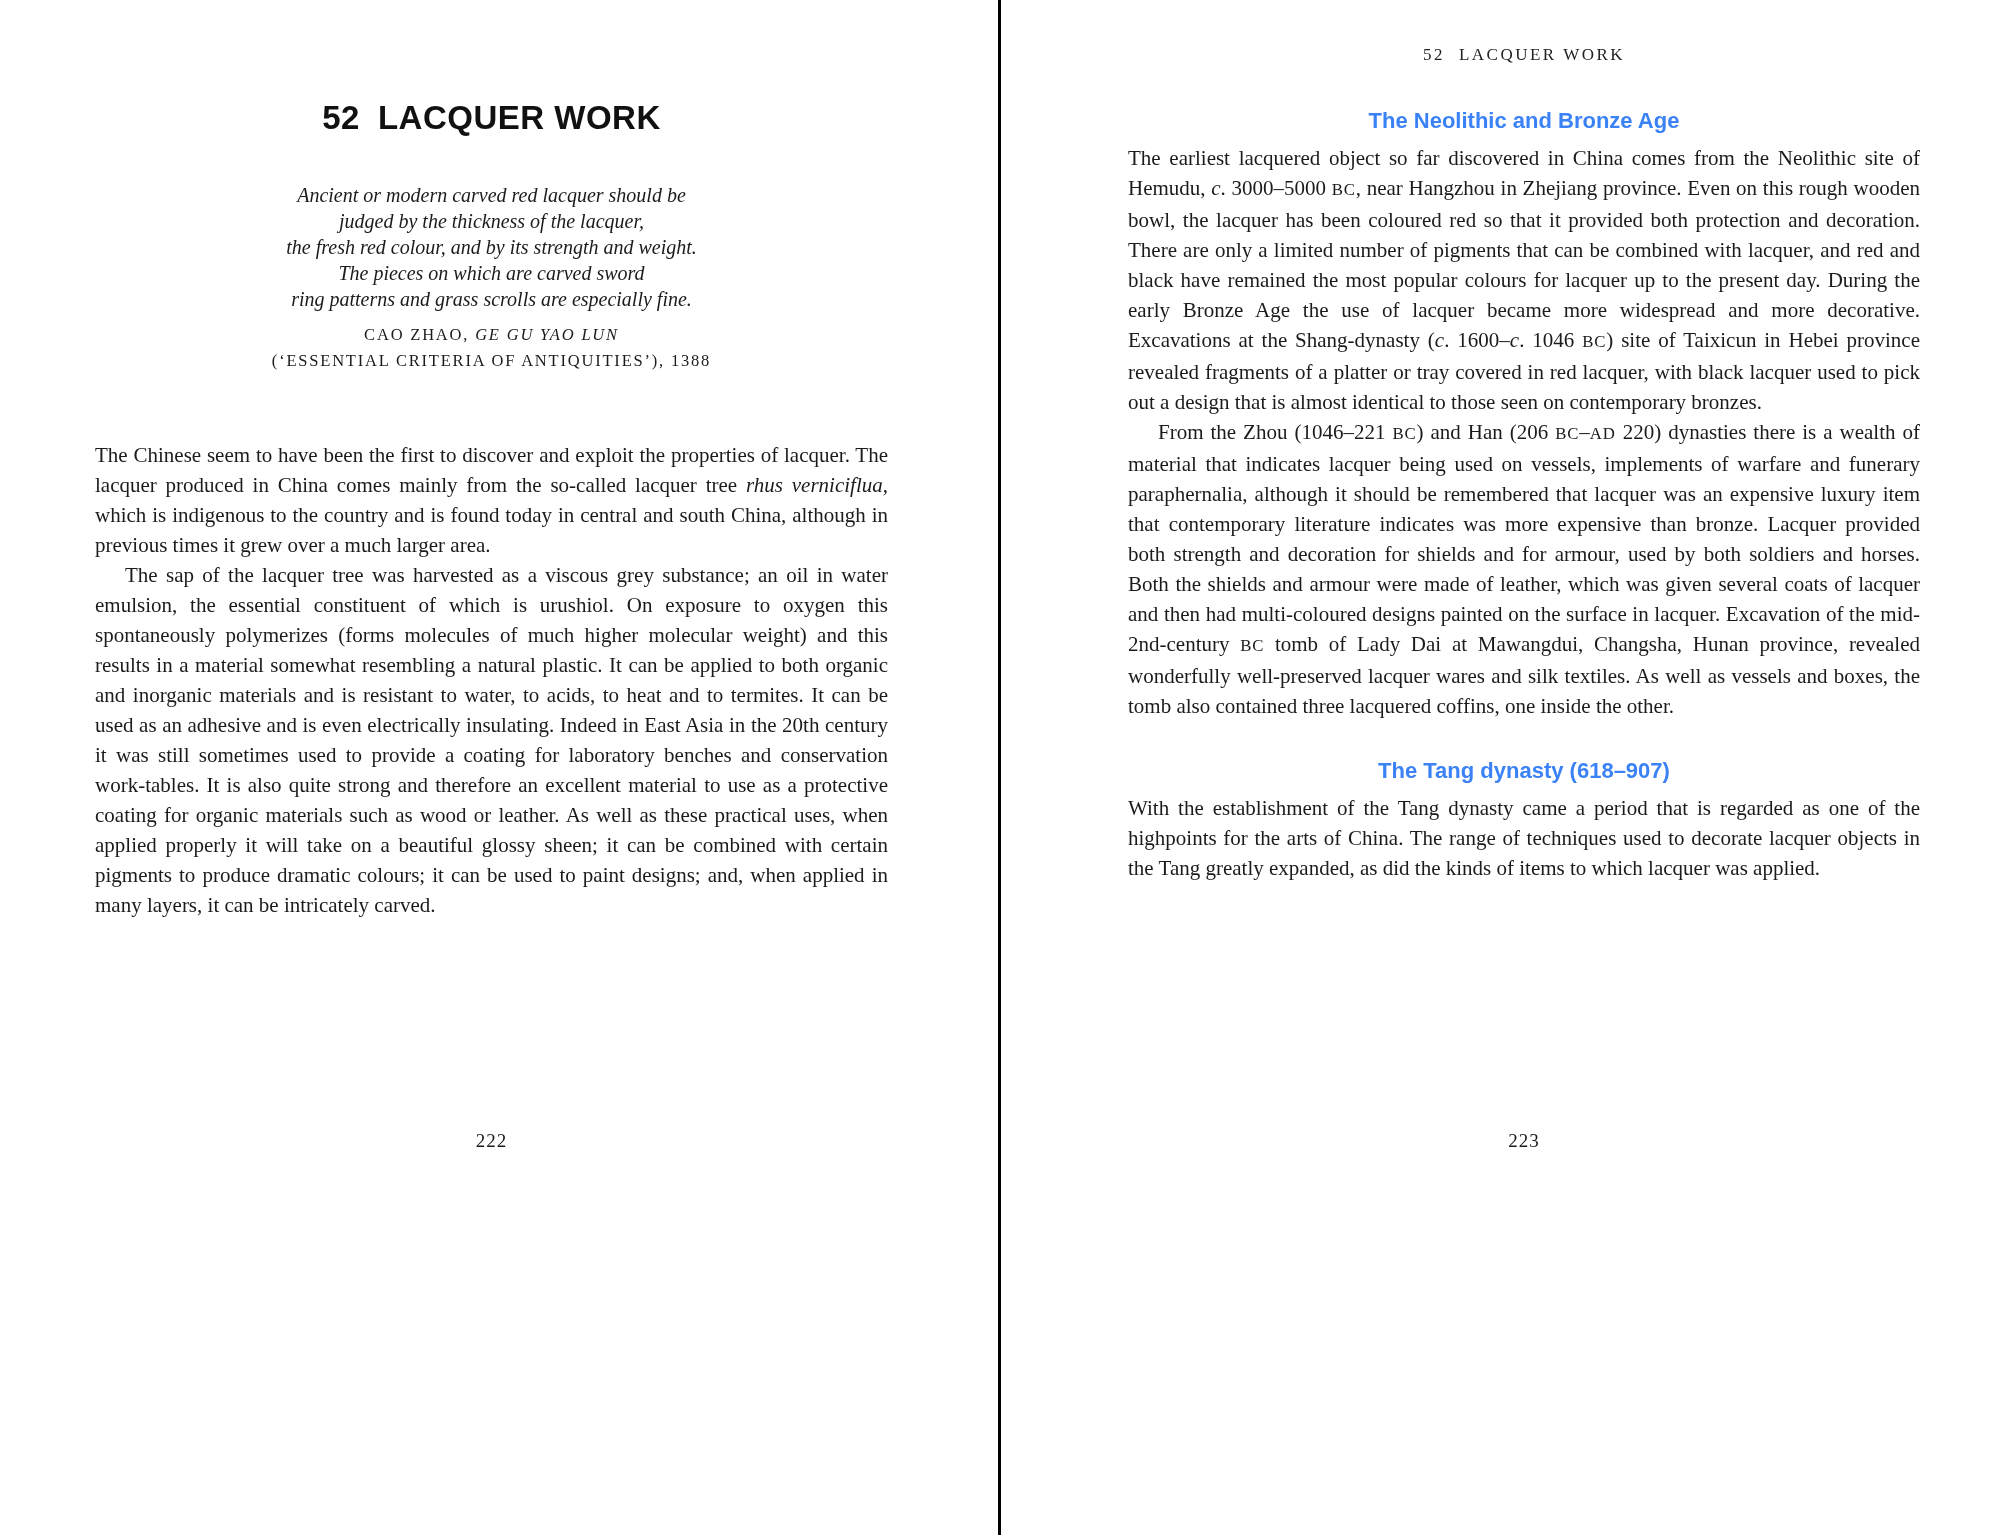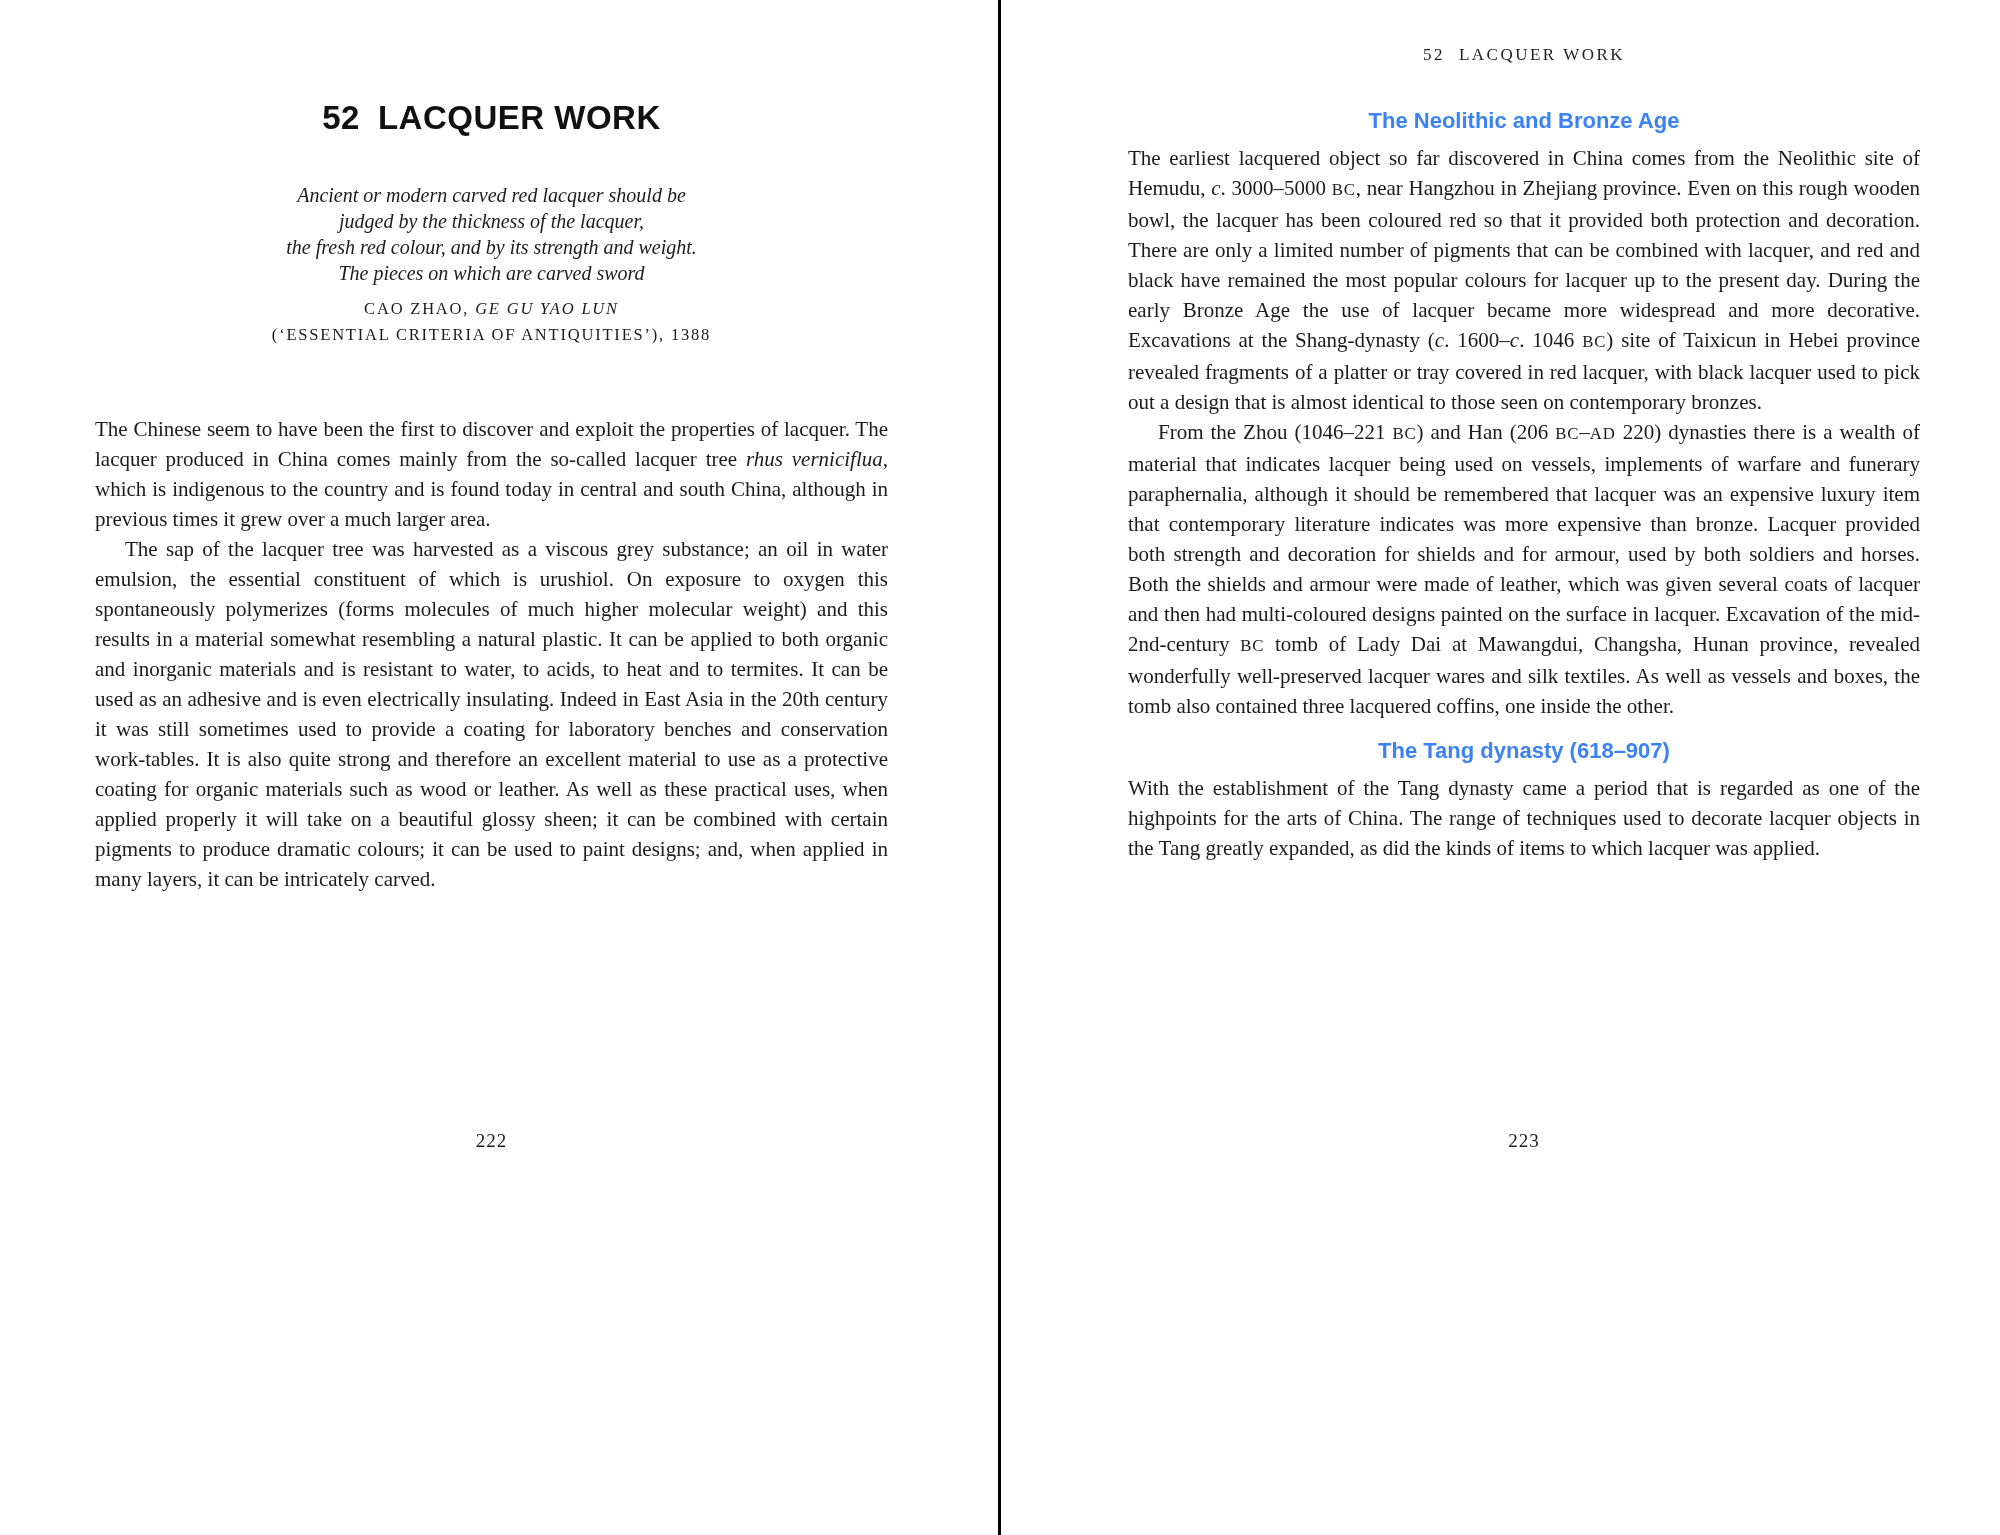--- a/index.html
+++ b/index.html
@@ -84,39 +84,40 @@
   .section-heading {
     font-family: "Liberation Sans", sans-serif;
     font-weight: 700;
     font-size: 22px;
     line-height: 28px;
     text-align: center;
     color: #3b82f6;
     margin-top: 42px;
     margin-bottom: 8px;
   }
-  .h2-second { margin-top: 16px; }
+  .h2-second { margin-top: 36px; }
 
   
   .run-i  { font-style: italic; }
   .run-sc { font-size: 0.8em; letter-spacing: 0.05em; }
 </style>
 </head>
 <body>
 
 <div class="spread">
 
   <section class="page page-left">
     <h1 class="chapter-title"><span>52</span><span class="chapter-name">LACQUER WORK</span></h1>
 
     <div class="epigraph">
       <div class="epigraph-line">Ancient or modern carved red lacquer should be</div>
       <div class="epigraph-line">judged by the thickness of the lacquer,</div>
       <div class="epigraph-line">the fresh red colour, and by its strength and weight.</div>
       <div class="epigraph-line">The pieces on which are carved sword</div>
+      <div class="epigraph-line">ring patterns and grass scrolls are especially fine.</div>
     </div>
 
     <div class="attribution">
       <div class="attribution-line"><span>CAO ZHAO, </span><span class="run-i">GE GU YAO LUN</span></div>
       <div class="attribution-line"><span>(‘ESSENTIAL CRITERIA OF ANTIQUITIES’), 1388</span></div>
     </div>
 
     <div class="body-text">
       <p class="para"><span>The Chinese seem to have been the first to discover and exploit the properties of lacquer. The lacquer produced in China comes mainly from the so-called lacquer tree </span><span class="run-i">rhus verniciflua</span><span>, which is indigenous to the country and is found today in central and south China, although in previous times it grew over a much larger area.</span></p>
       <p class="para indent"><span>The sap of the lacquer tree was harvested as a viscous grey substance; an oil in water emulsion, the essential constituent of which is urushiol. On exposure to oxygen this spontaneously polymerizes (forms molecules of much higher molecular weight) and this results in a material somewhat resembling a natural plastic. It can be applied to both organic and inorganic materials and is resistant to water, to acids, to heat and to termites. It can be used as an adhesive and is even electrically insulating. Indeed in East Asia in the 20th century it was still sometimes used to provide a coating for laboratory benches and conservation work-tables. It is also quite strong and therefore an excellent material to use as a protective coating for organic materials such as wood or leather. As well as these practical uses, when applied properly it will take on a beautiful glossy sheen; it can be combined with certain pigments to produce dramatic colours; it can be used to paint designs; and, when applied in many layers, it can be intricately carved.</span></p>

